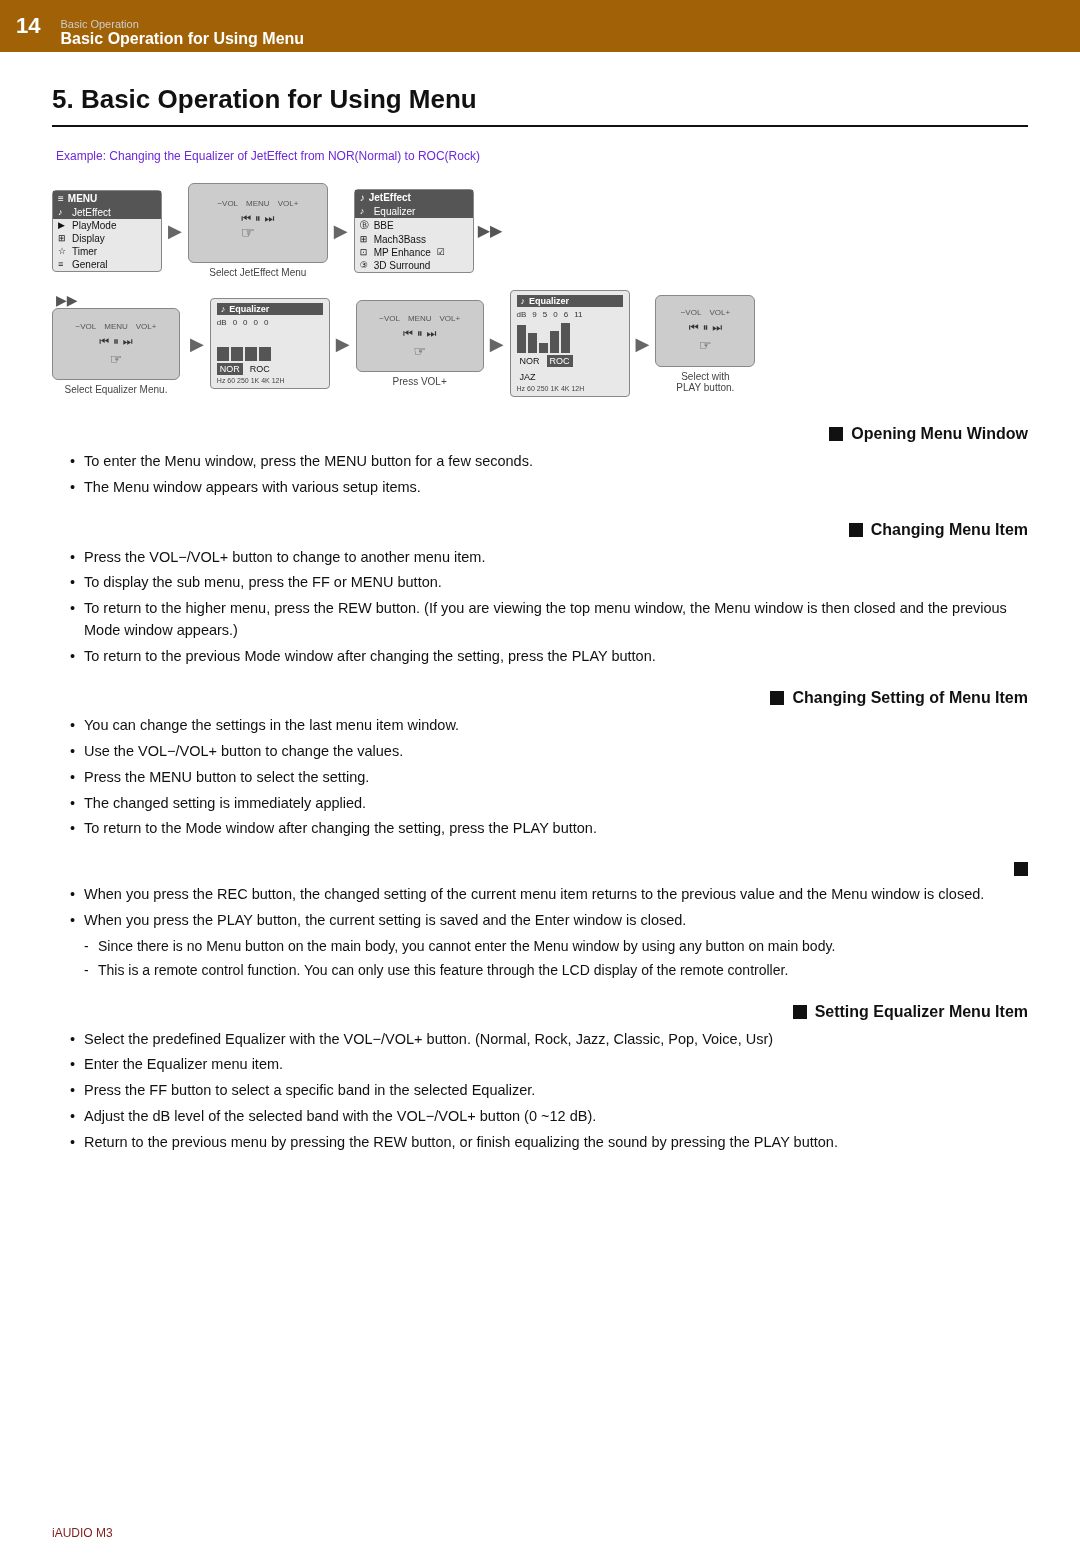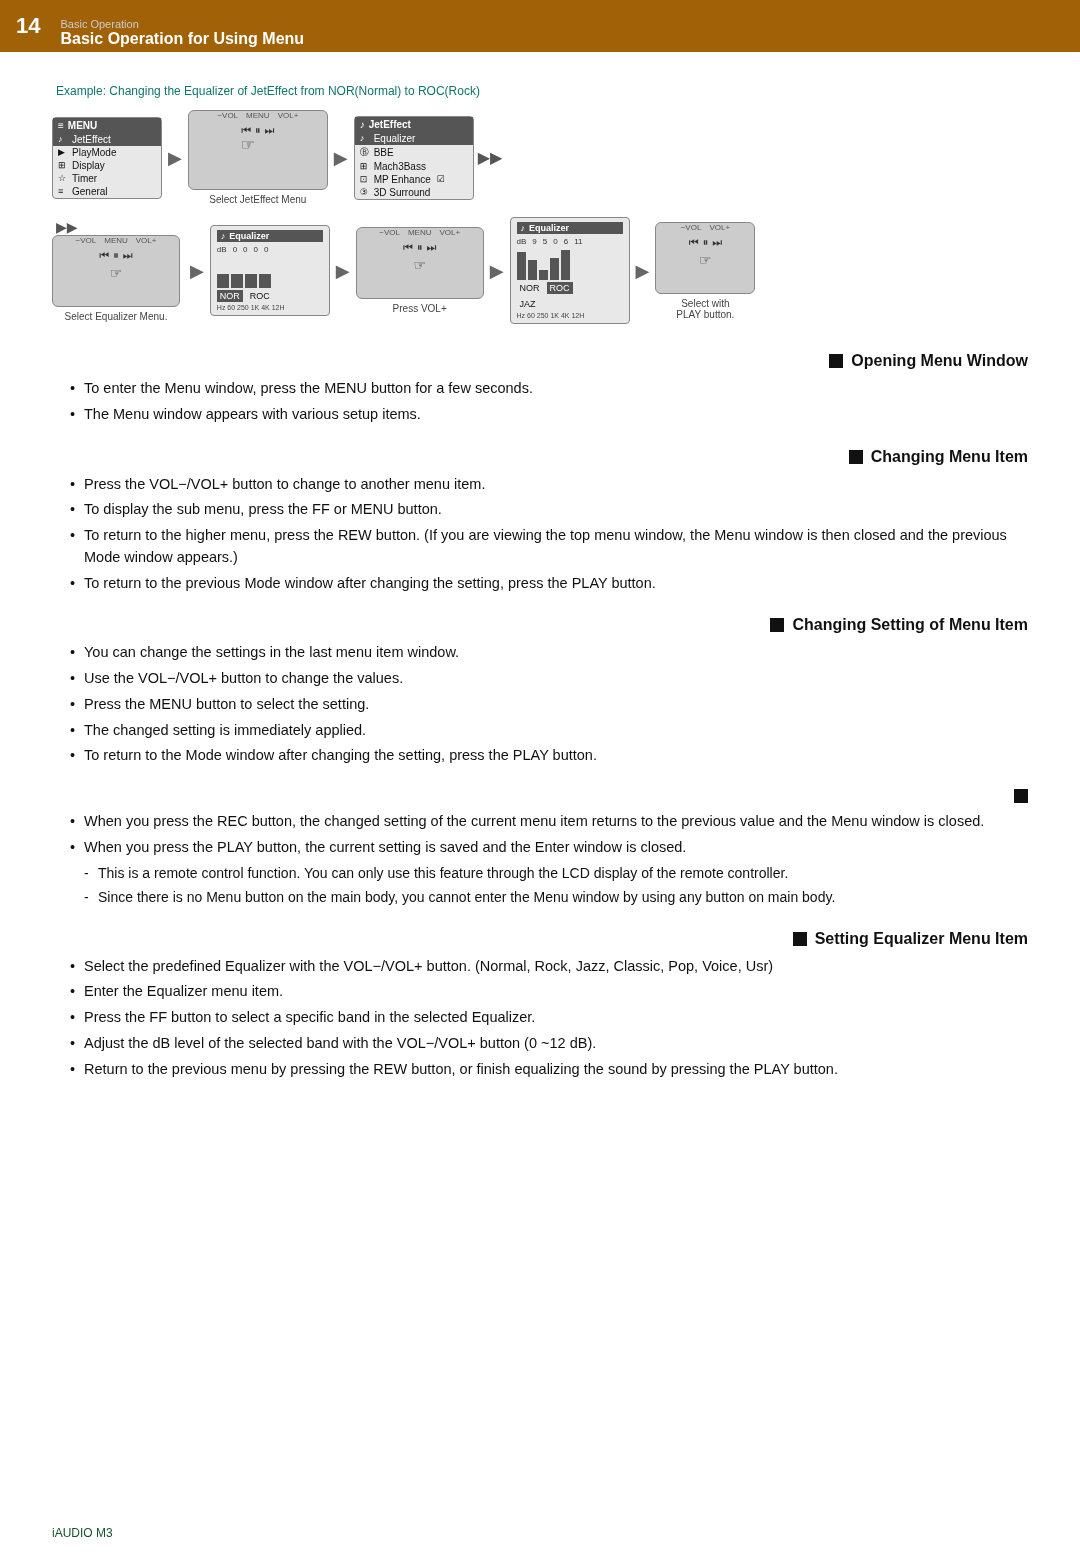--- a/index.html
+++ b/index.html
@@ -55,22 +55,22 @@
       font-size: 26px;
       font-weight: bold;
       border-bottom: 2px solid #111;
       padding-bottom: 10px;
       margin-bottom: 22px;
     }
 
     
     .example-caption {
       font-size: 12px;
-      color: #0f766e;
-      margin-bottom: 12px;
+      color: #6d28d9;
+      margin-bottom: 20px;
       margin-left: 4px;
     }
 
     
     .diagram-area {
       display: flex;
       flex-direction: column;
       gap: 0px;
       margin-bottom: 28px;
     }
@@ -123,21 +123,21 @@
     
     .player-box {
       width: 130px;
       height: 72px;
       background: #ccc;
       border-radius: 6px;
       border: 1.5px solid #888;
       display: flex;
       flex-direction: column;
       align-items: center;
-      justify-content: flex-start;
+      justify-content: center;
       font-size: 9px;
       color: #333;
       position: relative;
       overflow: hidden;
     }
     .player-controls {
       display: flex;
       align-items: center;
       gap: 4px;
       margin-top: 4px;
@@ -250,21 +250,21 @@
       position: absolute;
       left: 0;
     }
 
     
     .footer {
       position: absolute;
       bottom: 20px;
       left: 52px;
       font-size: 12px;
-      color: #14532d;
+      color: #7f1d1d;
     }
 
     
     .hand-sym {
       font-size: 18px;
       position: absolute;
       bottom: 6px;
       right: 10px;
     }
 
@@ -291,20 +291,25 @@
 <div class="header-bar">
   <span class="header-page-num">14</span>
   <div class="header-section">
     <span class="header-section-top">Basic Operation</span>
     <span class="header-section-main">Basic Operation for Using Menu</span>
   </div>
 </div>
 
 <div class="page-content">
 
+  <div class="chapter-title">
+    <span>5.</span>
+    <span> </span>
+    <span>Basic Operation for Using Menu</span>
+  </div>
 
   <div class="example-caption">Example: Changing the Equalizer of JetEffect from NOR(Normal) to ROC(Rock)</div>
 
   <div class="diagram-area">
 
     <div class="diagram-top-row">
 
       <div class="diag-cell">
         <div class="screen-box" style="width:110px;">
           <div class="screen-title-bar">
@@ -545,22 +550,22 @@
         <li>To return to the Mode window after changing the setting, press the PLAY button.</li>
       </ul>
       <div class="section-heading">
         <span class="section-heading-icon"></span>
       </div>
       <ul class="bullet-list">
         <li>When you press the REC button, the changed setting of the current menu item returns to the previous value and the Menu window is closed.</li>
         <li>When you press the PLAY button, the current setting is saved and the Enter window is closed.</li>
       </ul>
       <ul class="sub-bullet-list">
+        <li>Since there is no Menu button on the main body, you cannot enter the Menu window by using any button on main body.</li>
         <li>This is a remote control function. You can only use this feature through the LCD display of the remote controller.</li>
-        <li>Since there is no Menu button on the main body, you cannot enter the Menu window by using any button on main body.</li>
       </ul>
       <div class="section-heading">
         <span class="section-heading-icon"></span>
         <span>Setting Equalizer Menu Item</span>
       </div>
       <ul class="bullet-list">
         <li>Select the predefined Equalizer with the VOL−/VOL+ button. (Normal, Rock, Jazz, Classic, Pop, Voice, Usr)</li>
         <li>Enter the Equalizer menu item.</li>
         <li>Press the FF button to select a specific band in the selected Equalizer.</li>
         <li>Adjust the dB level of the selected band with the VOL−/VOL+ button (0 ~12 dB).</li>

